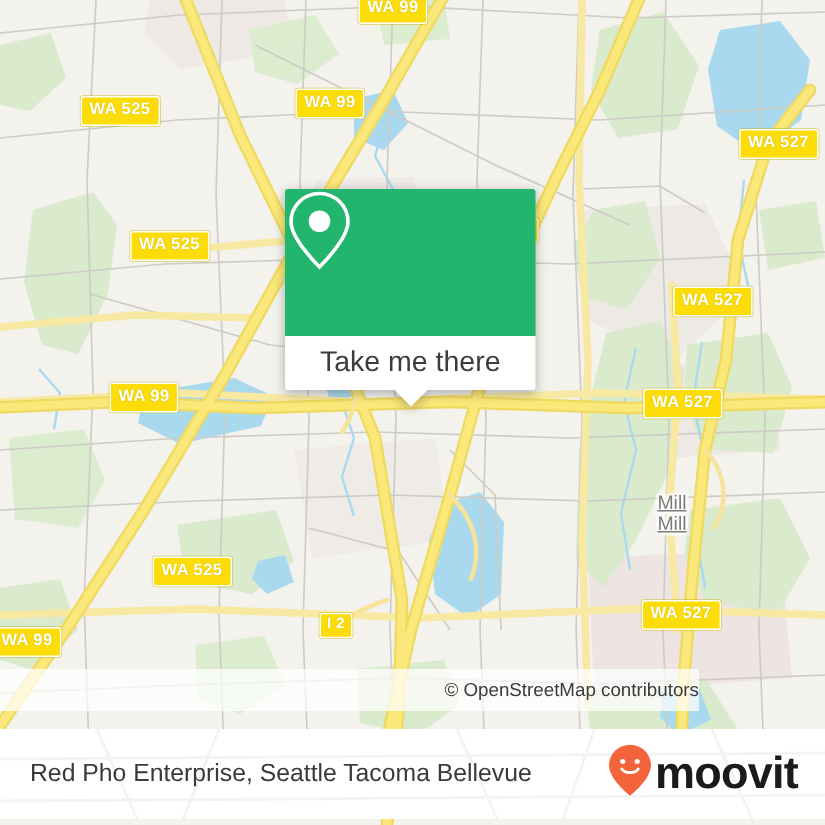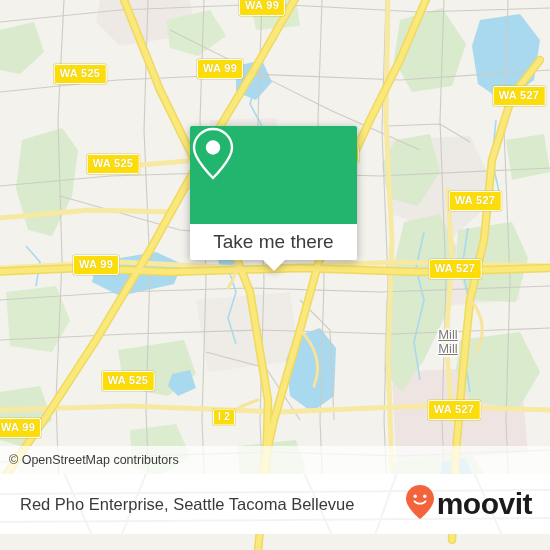--- a/index.html
+++ b/index.html
@@ -77,34 +77,35 @@
     margin-left:-11px;
     width:0;height:0;
     border-left:11px solid transparent;
     border-right:11px solid transparent;
     border-top:11px solid #ffffff;
   }
 
   
   .attrib{
     position:absolute;left:0;bottom:76px;
-    width:550px;height:28px;
+    width:466px;height:28px;
     background:rgba(255,255,255,.72);
     display:flex;align-items:center;
     z-index:15;
+    justify-content:flex-end;
   }
   .attrib span{
     padding-left:9px;
     font-size:12.5px;
     color:#3b3b3b;
   }
 
   
   .bottombar{
-    position:absolute;left:0;bottom:16px;
+    position:absolute;left:0;bottom:4px;
     width:550px;height:60px;
     background:#ffffff;
     z-index:30;
     overflow:hidden;
   }
   .bottombar .pattern{position:absolute;left:0;top:0;opacity:.55;}
   .bar-title{
     position:absolute;left:20px;top:50%;transform:translateY(-50%);
     font-size:16.5px;color:#3a3a3a;white-space:nowrap;
   }

